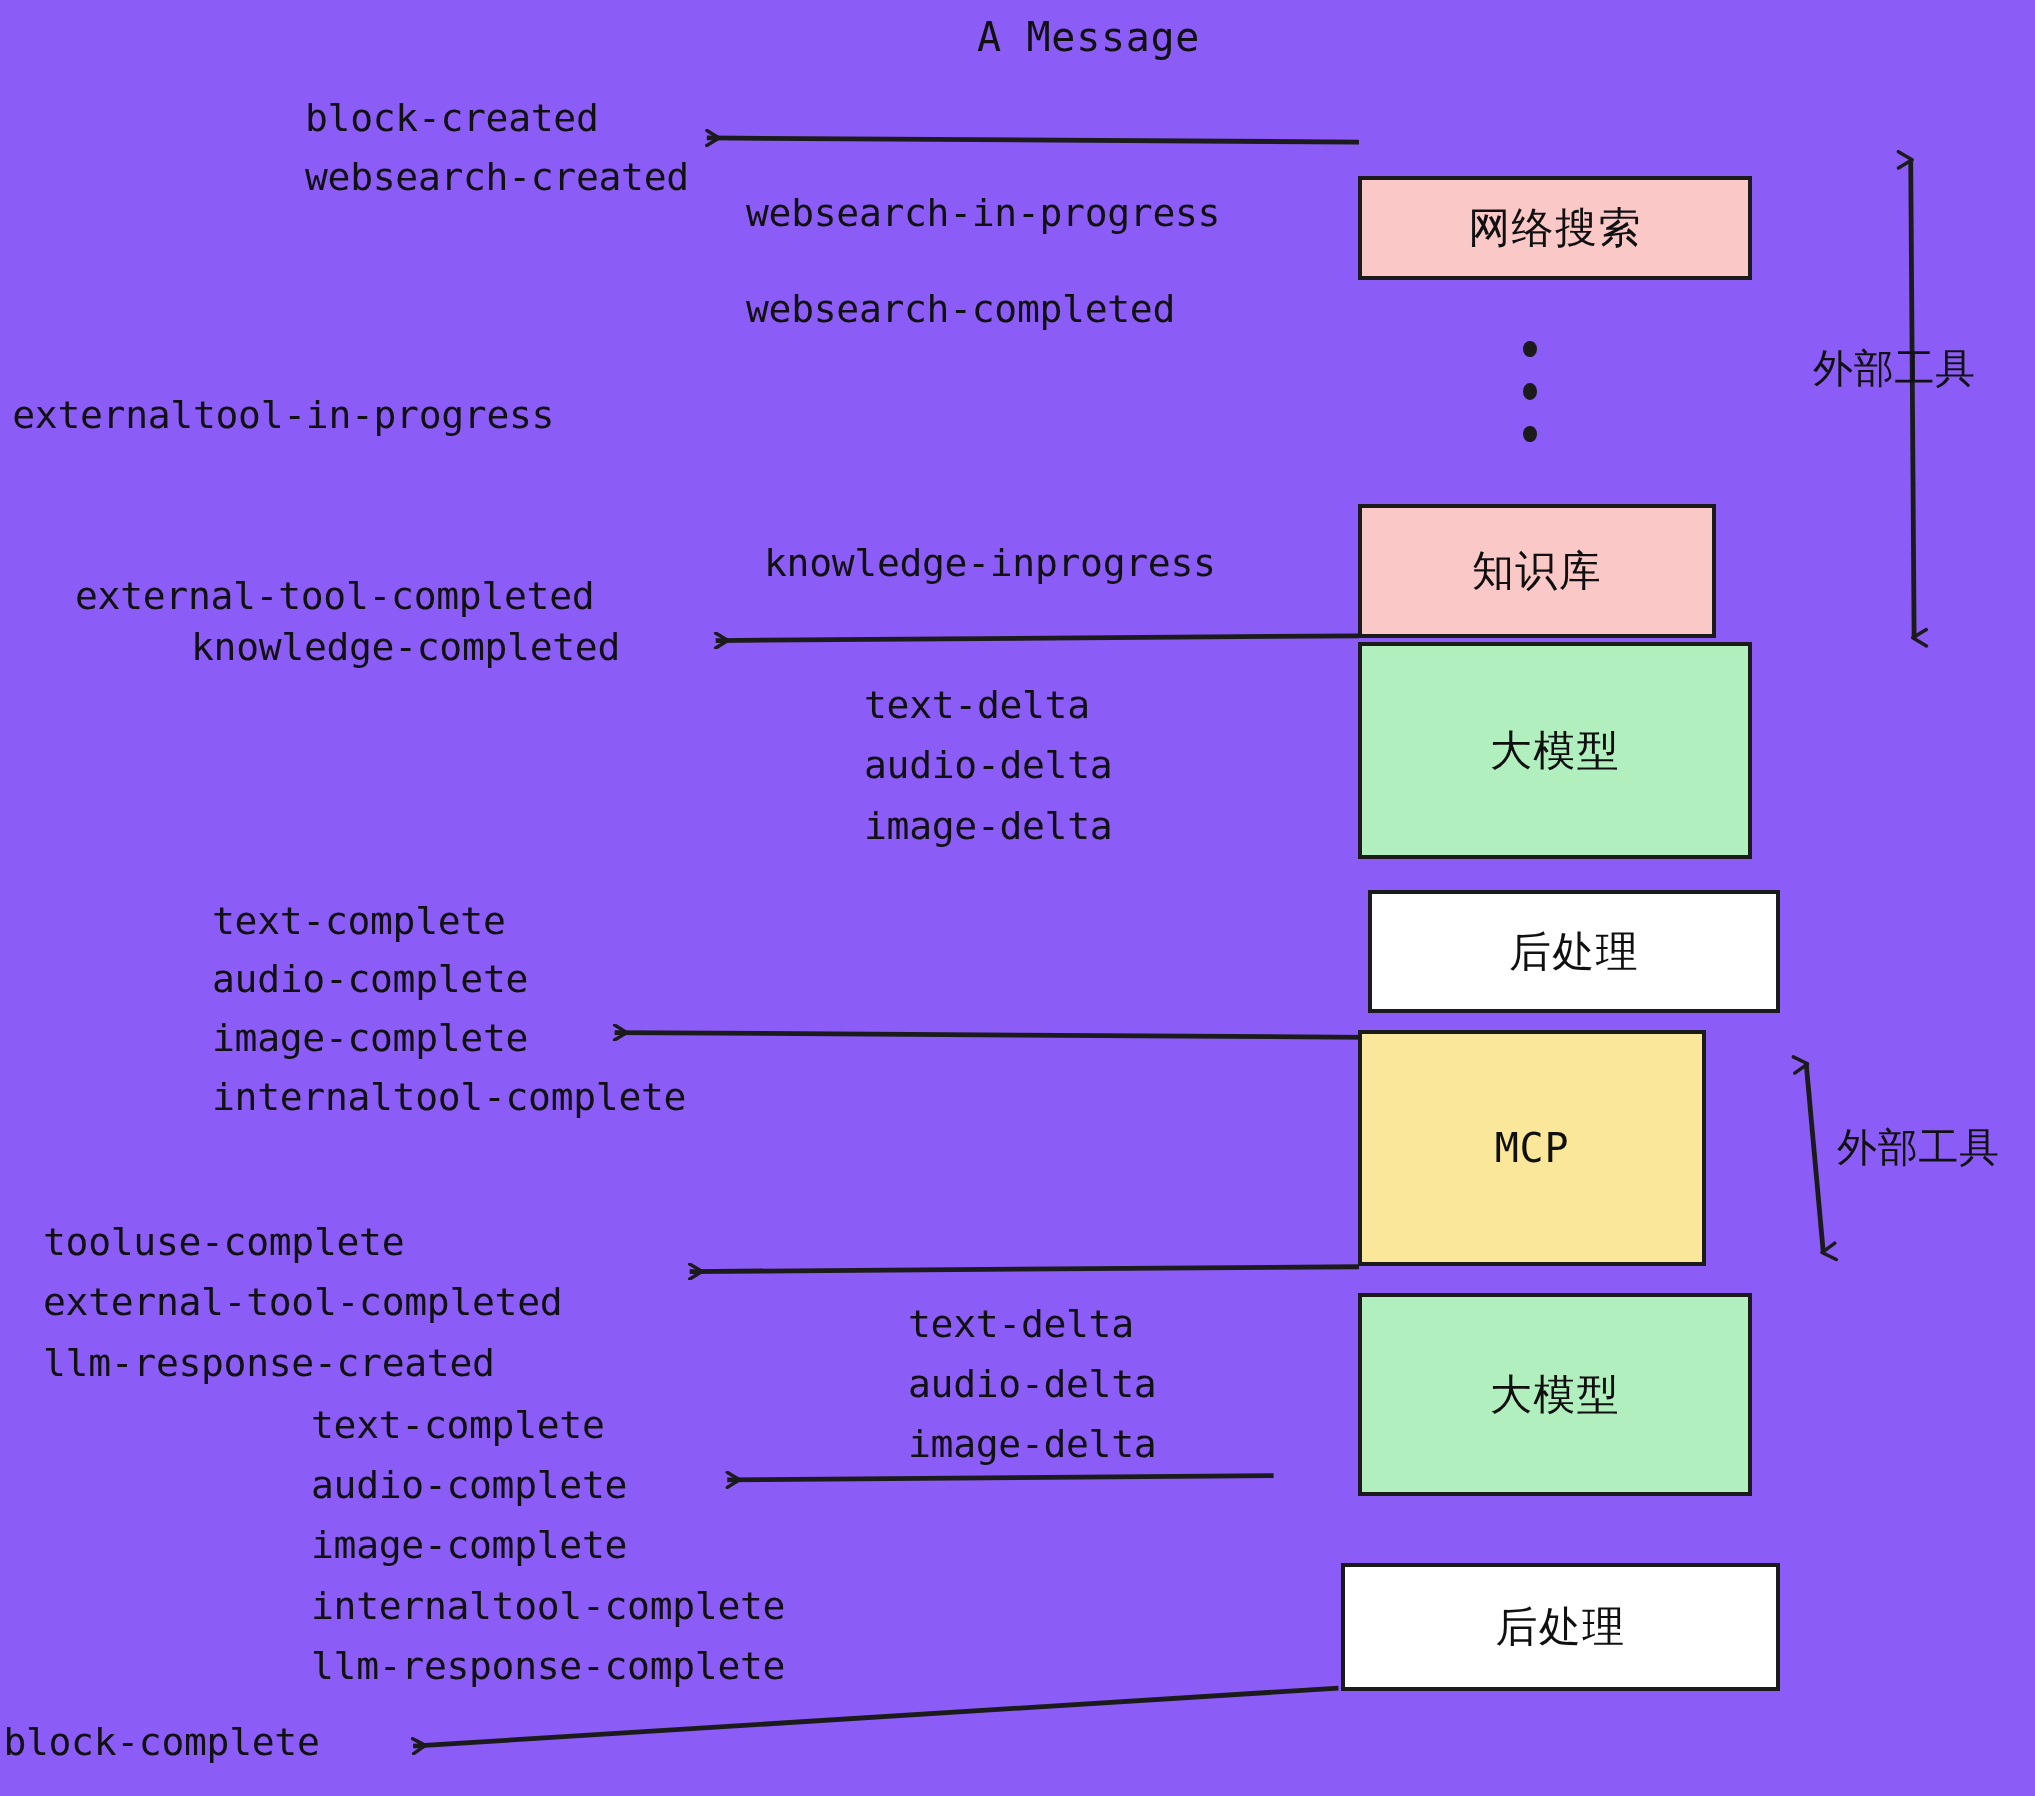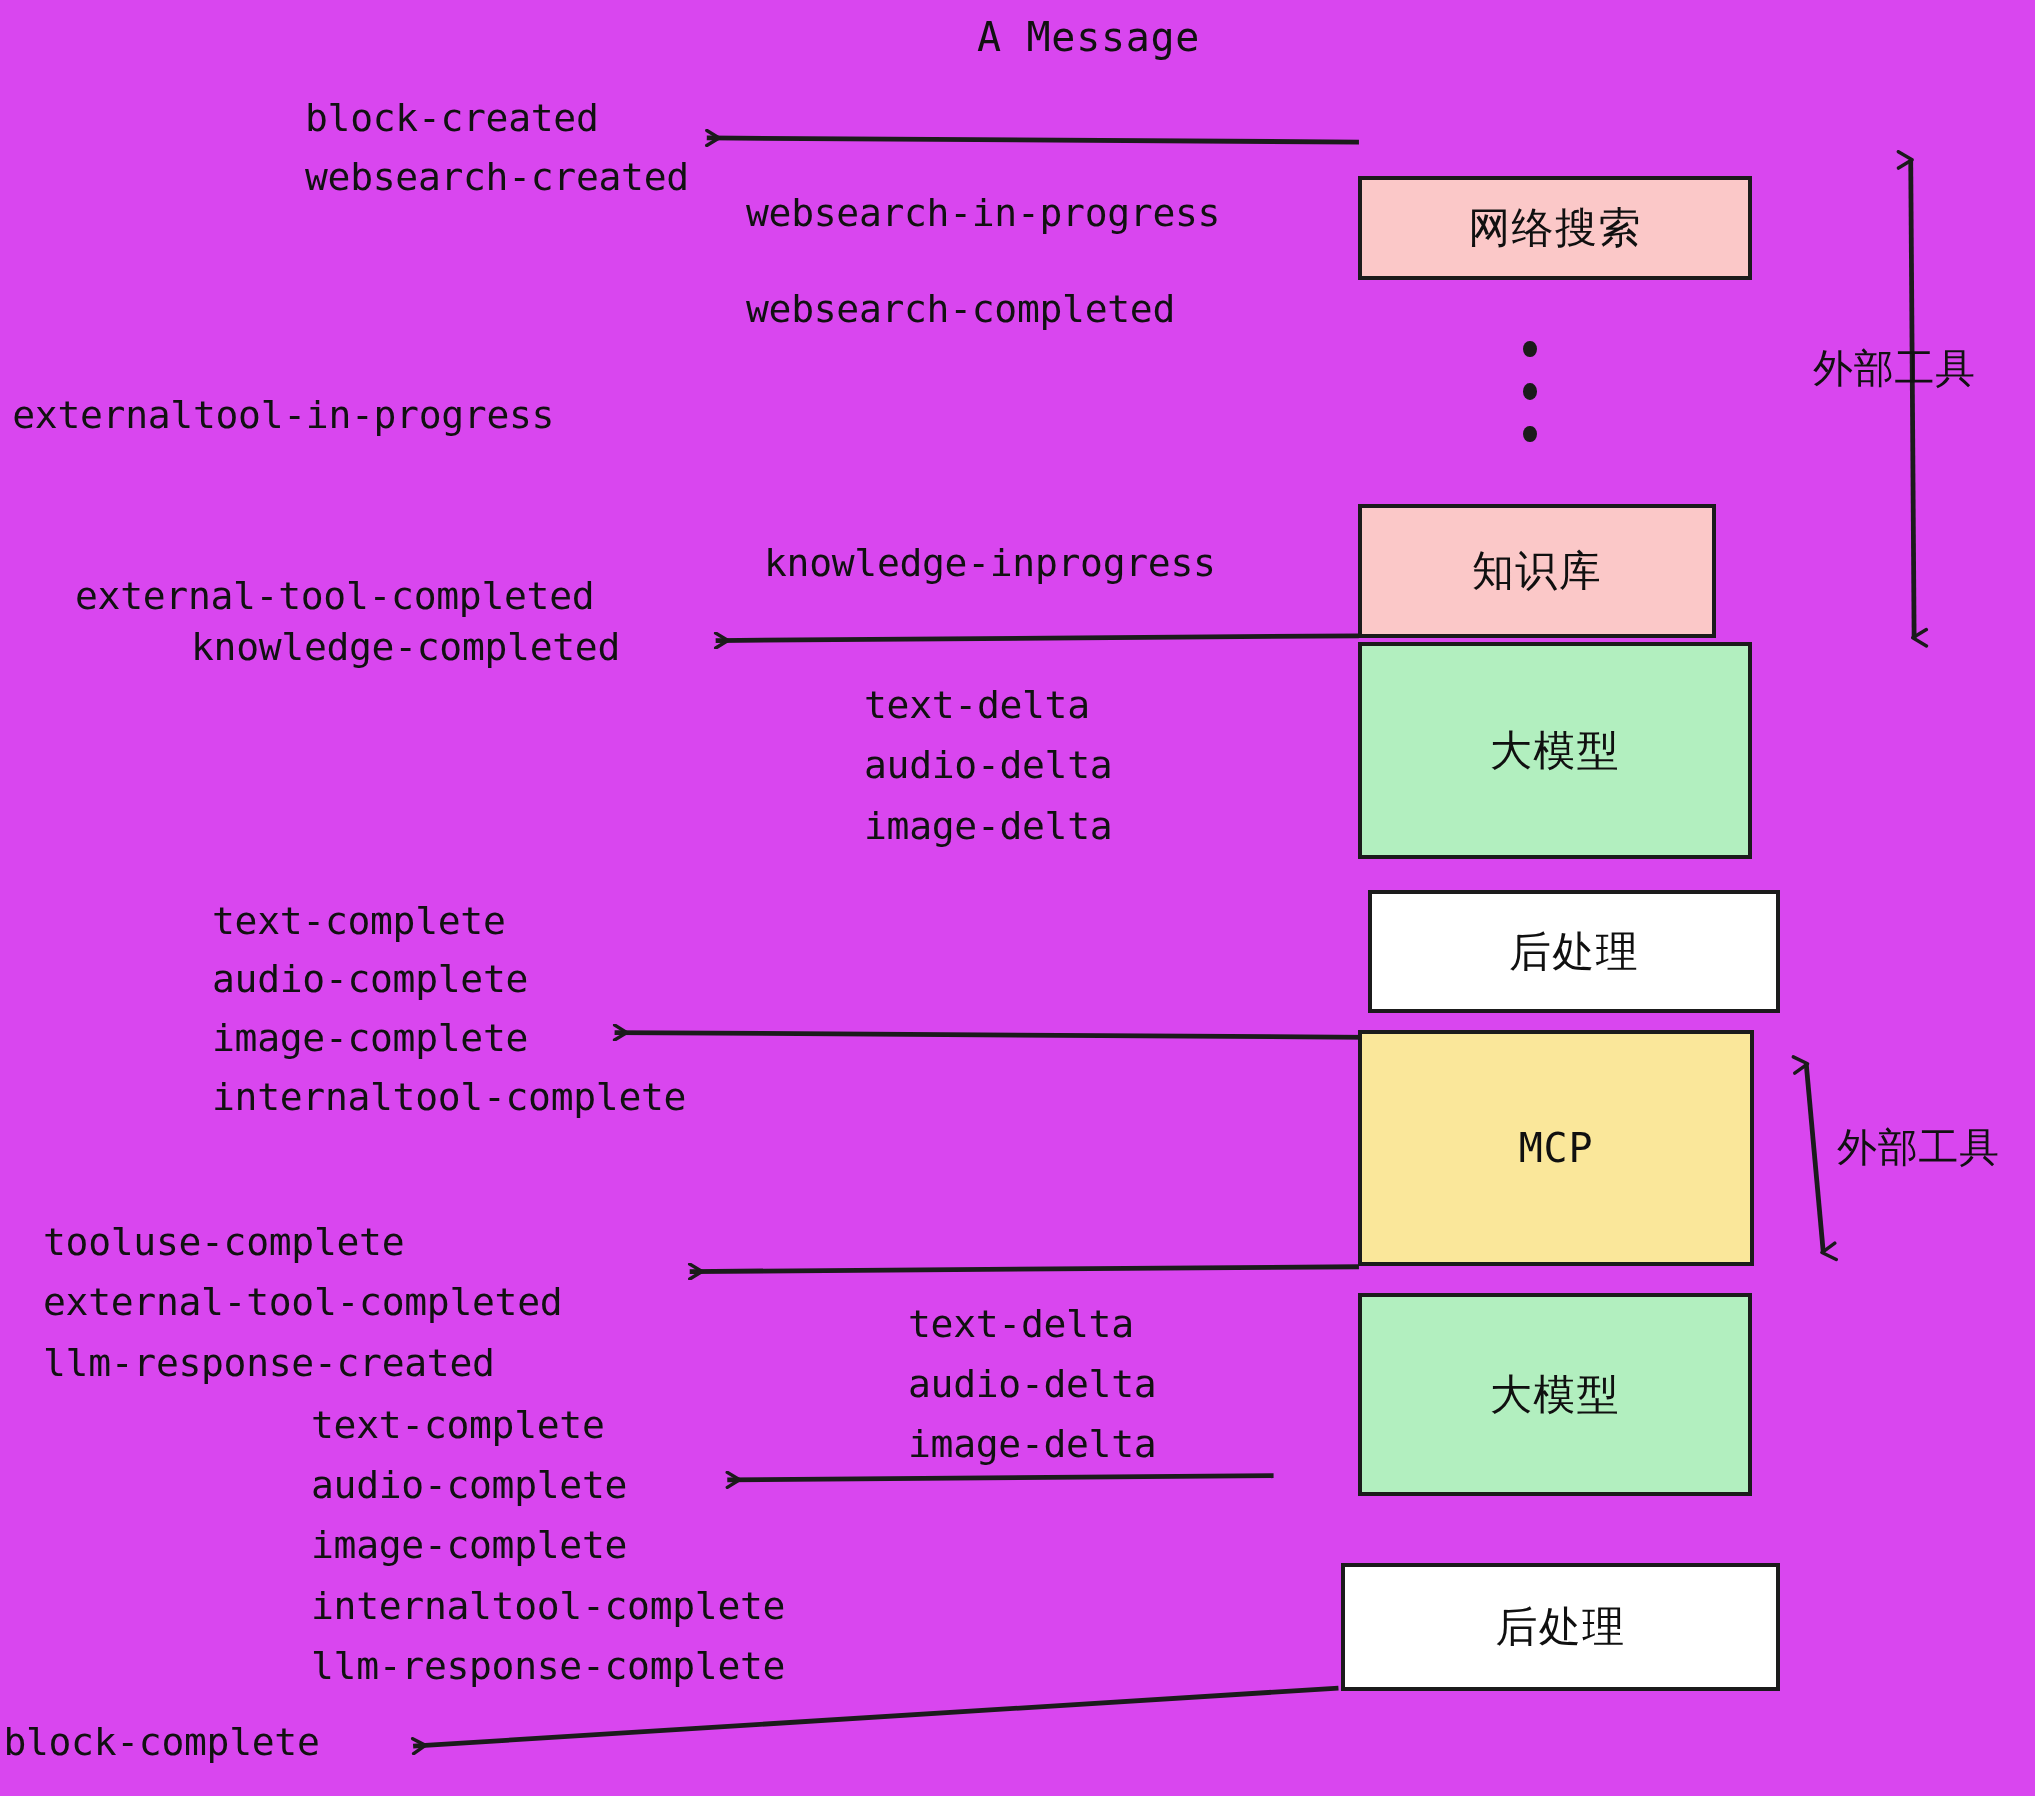--- a/index.html
+++ b/index.html
@@ -7,21 +7,21 @@
     padding: 0;
     background: #ffffff;
   }
   body {
     font-family: "DejaVu Sans Mono", "Liberation Mono", monospace;
   }
   #canvas {
     position: relative;
     width: 2035px;
     height: 1796px;
-    background: #d946ef;
+    background: #8b5cf6;
     overflow: hidden;
   }
   #svg-layer {
     position: absolute;
     left: 0;
     top: 0;
     width: 2035px;
     height: 1796px;
     pointer-events: none;
   }
@@ -137,21 +137,21 @@
   </div>
 
   <div class="node" style="left:1358px; top:642px; width:394px; height:217px; background:#B2EFBF;">
     <span class="node-label">大模型</span>
   </div>
 
   <div class="node" style="left:1368px; top:890px; width:412px; height:123px; background:#FFFFFF;">
     <span class="node-label">后处理</span>
   </div>
 
-  <div class="node" style="left:1358px; top:1030px; width:396px; height:236px; background:#FAE79A;">
+  <div class="node" style="left:1358px; top:1030px; width:348px; height:236px; background:#FAE79A;">
     <span class="node-label latin">MCP</span>
   </div>
 
   <div class="node" style="left:1358px; top:1293px; width:394px; height:203px; background:#B2EFBF;">
     <span class="node-label">大模型</span>
   </div>
 
   <div class="node" style="left:1341px; top:1563px; width:439px; height:128px; background:#FFFFFF;">
     <span class="node-label">后处理</span>
   </div>

